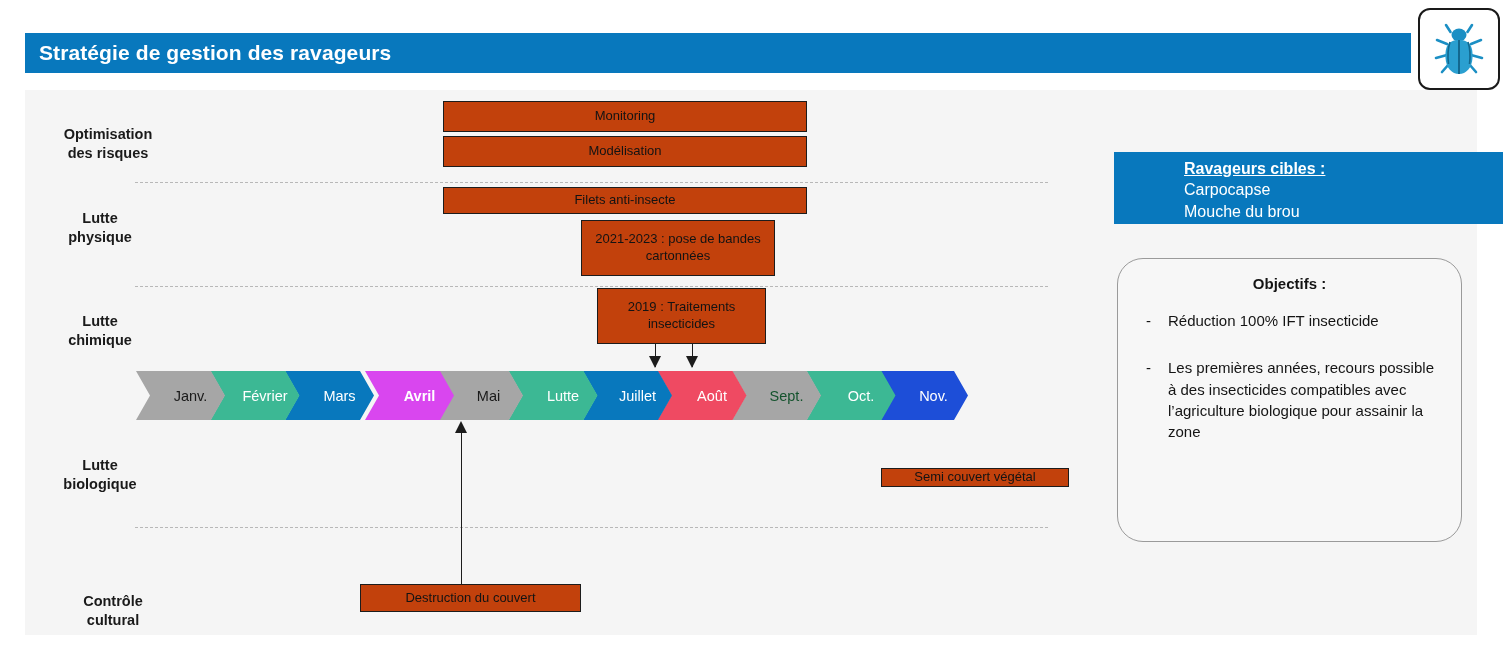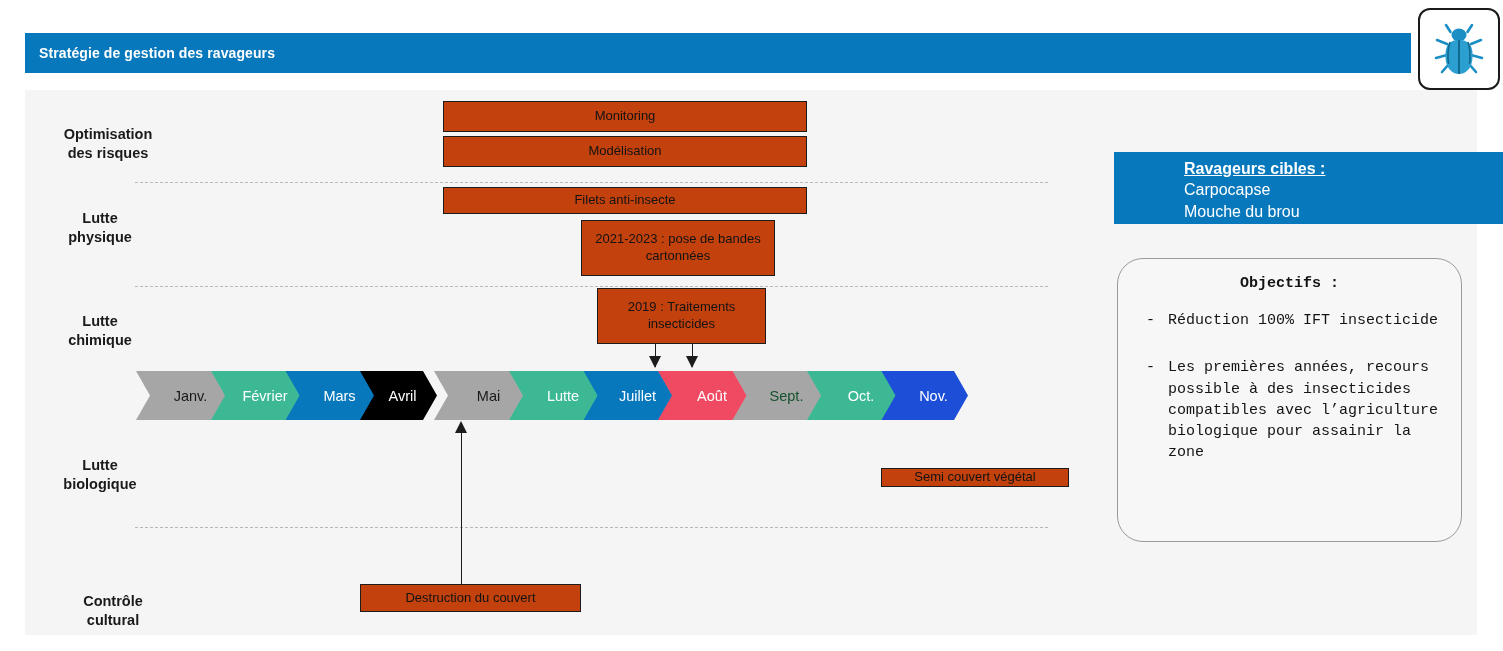--- a/index.html
+++ b/index.html
@@ -12,21 +12,21 @@
   #slide { position: relative; width: 1503px; height: 651px; background: #ffffff; }
 
   
   .title-bar {
     position: absolute; left: 25px; top: 33px;
     width: 1386px; height: 40px;
     background: #0878bd;
     display: flex; align-items: center;
   }
   .title-text {
-    color: #ffffff; font-size: 14px; font-weight: bold;
+    color: #ffffff; font-size: 21px; font-weight: bold;
     padding-left: 14px; letter-spacing: .1px;
   }
 
   
   .logo-box {
     position: absolute; left: 1418px; top: 8px;
     width: 82px; height: 82px;
     background: #ffffff;
     border: 2.5px solid #1a1a1a;
     border-radius: 12px;
@@ -120,21 +120,20 @@
   }
   .rav-title { font-weight: bold; text-decoration: underline; }
 
   
   .obj-box {
     position: absolute; left: 1117px; top: 258px;
     width: 345px; height: 284px;
     background: #f7f7f7;
     border: 1.3px solid #9a9a9a;
     border-radius: 26px;
-    font-family: Liberation Mono, monospace;
   }
   .obj-title {
     text-align: center; font-weight: bold; font-size: 15px;
     color: #141414; margin-top: 16px;
   }
   .obj-list { margin-top: 18px; padding: 0 20px 0 28px; }
   .obj-item {
     display: flex; font-size: 15px; color: #141414;
     line-height: 1.42; margin-bottom: 26px;
   }
@@ -206,21 +205,21 @@
   <div class="timeline" style="width: 908.5px;">
       <div class="chev first" style="left: 0px; width: 89px; background: rgb(166, 166, 166); color: rgb(26, 26, 26); z-index: 12;">
         <span>Janv.</span>
       </div>
       <div class="chev" style="left: 74.5px; width: 89px; background: rgb(60, 184, 148); color: rgb(255, 255, 255); z-index: 11;">
         <span>Février</span>
       </div>
       <div class="chev" style="left: 149px; width: 89px; background: rgb(8, 120, 189); color: rgb(255, 255, 255); z-index: 10;">
         <span>Mars</span>
       </div>
-      <div class="chev" style="left: 212px; width: 89px; background: #000000; color: rgb(255, 255, 255); z-index: 9;">
+      <div class="chev" style="left: 229px; width: 89px; background: #d946ef; color: rgb(255, 255, 255); z-index: 9; font-weight: bold;">
         <span>Avril</span>
       </div>
       <div class="chev" style="left: 298px; width: 89px; background: rgb(166, 166, 166); color: rgb(26, 26, 26); z-index: 8;">
         <span>Mai</span>
       </div>
       <div class="chev" style="left: 372.5px; width: 89px; background: rgb(60, 184, 148); color: rgb(255, 255, 255); z-index: 7;">
         <span>Lutte</span>
       </div>
       <div class="chev" style="left: 447px; width: 89px; background: rgb(8, 120, 189); color: rgb(255, 255, 255); z-index: 6;">
         <span>Juillet</span>

